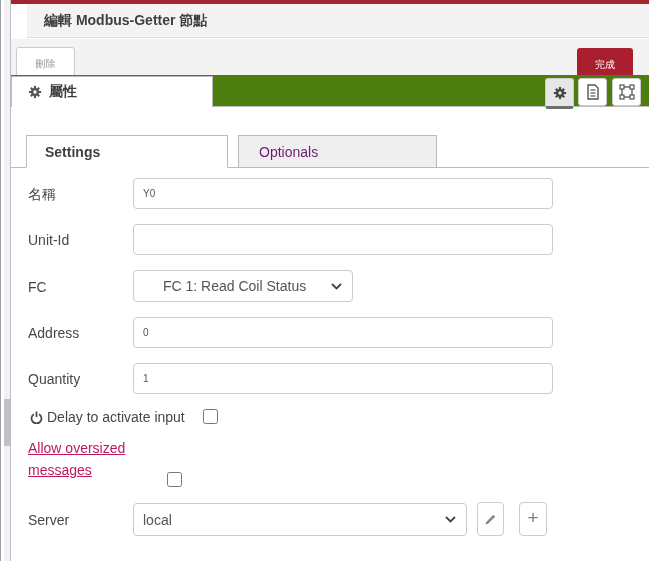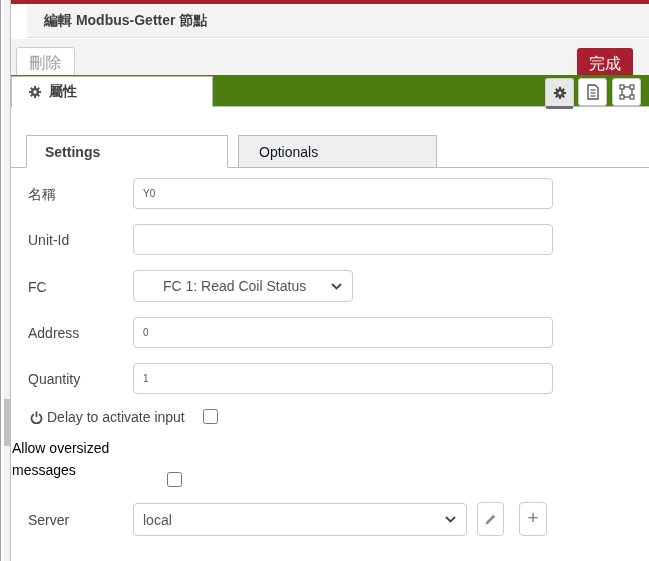--- a/index.html
+++ b/index.html
@@ -15,51 +15,51 @@
   .scroll-track { position:absolute; left:3px; top:0; width:6px; height:561px; background:#f2f2f2; }
   .scroll-thumb { position:absolute; left:3px; top:399px; width:6px; height:47px; background:#c1c1c1; }
   
   .dialog { position:absolute; left:11px; top:0; width:638px; height:561px; background:#fff; }
   .top-bar { position:absolute; left:0; top:0; width:100%; height:4px; }
   .hdr { position:absolute; left:16px; top:4px; width:100%; height:34px;
     background:#f3f3f3; border-bottom:1px solid #ddd; display:flex; align-items:center; padding-left:17px; }
   .hdr-title { font-weight:bold; color:#3f3f3f; }
   .btn-row { position:absolute; left:0; top:39px; width:100%; height:48px; background:#f3f3f3; border-bottom:1px solid #bbb; }
   .btn { position:absolute; height:33px; background:#fff; border:1px solid #ccc; border-radius:3px;
-    font-size:16px; display:flex; align-items:center; justify-content:center; cursor:pointer; }
+    font-size:10px; display:flex; align-items:center; justify-content:center; cursor:pointer; }
   .btn-delete { left:5px; top:8px; width:59px; color:#9a9a9a; }
   .btn-cancel { left:497px; top:9px; width:57px; color:#888; }
   .btn-done   { left:566px; top:9px; width:56px; color:#fff; border:1px solid transparent; }
   
   .tray-bar { position:absolute; left:0; top:75px; width:100%; height:32px; background:#4d7c0f; border-bottom:1px solid #bbb; }
   .tray-tab { position:absolute; left:0; top:1px; width:202px; height:31px; background:#fff;
     border:1px solid #bbb; border-bottom:none; display:flex; align-items:center; gap:7px; padding-left:16px; z-index:2; }
   .tray-tab-label { font-weight:bold; color:#3f3f3f; }
   .icon-btn { position:absolute; top:3px; width:29px; height:28px; background:#fff; border:1px solid #ccc;
     border-radius:3px; display:flex; align-items:center; justify-content:center; cursor:pointer; }
   .icon-btn.active { background:#e7e7e7; border-bottom:3px solid #6e6e6e; height:31px; z-index:3; }
   .ib-gear { left:534px; } .ib-doc { left:567px; } .ib-frame { left:601px; }
   
   .inner-tabs { position:absolute; left:0; top:135px; width:100%; height:33px; }
   .inner-line { position:absolute; left:0; top:32px; width:100%; height:1px; background:#bbb; }
   .tab { position:absolute; top:0; height:33px; display:flex; align-items:center; padding-left:18px; cursor:pointer; }
   .tab-settings { left:15px; width:202px; background:#fff; border:1px solid #bbb; border-bottom:1px solid #fff; z-index:2; font-weight:bold; color:#3f3f3f; }
-  .tab-optionals { left:227px; width:199px; background:#efefef; border:1px solid #bbb; color:#0f172a;padding-left:20px; }
+  .tab-optionals { left:227px; width:199px; background:#efefef; border:1px solid #bbb; color:#701a75;padding-left:20px; }
   
   .form { position:absolute; left:0; top:168px; width:100%; height:393px; background:#fff; }
   .f-label { position:absolute; left:17px; color:#474747; }
   .f-input { position:absolute; left:122px; width:420px; height:31px; border:1px solid #ccc; border-radius:4px;
     padding:0 9px; font-size:10px; color:#555; font-family:inherit; background:#fff; }
   .f-select { position:absolute; left:122px; height:32px; border:1px solid #ccc; border-radius:4px; background:#fff;
     display:flex; align-items:center; padding:0 9px; color:#555; cursor:pointer; }
   .f-select .chev { position:absolute; right:10px; }
   .cb { position:absolute; width:15px; height:15px; accent-color:#316dca; cursor:pointer; }
   .mini-btn { position:absolute; width:28px; height:34px; background:#fff; border:1px solid #ccc; border-radius:4px;
     display:flex; align-items:center; justify-content:center; cursor:pointer; color:#888; }
-  .wrap-label { position:absolute; left:1px; width:112px; line-height:22px; color:#000000; }
+  .wrap-label { position:absolute; left:17px; width:112px; line-height:22px; color:#be185d;text-decoration:underline; }
   .plus-glyph { font-size:19px; color:#7d7d7d; margin-top:-2px; }
   svg { display:block; }
 </style>
 </head>
 <body>
 
 <div class="left-rail">
   <div class="scroll-track"></div>
   <div class="scroll-thumb"></div>
 </div>

